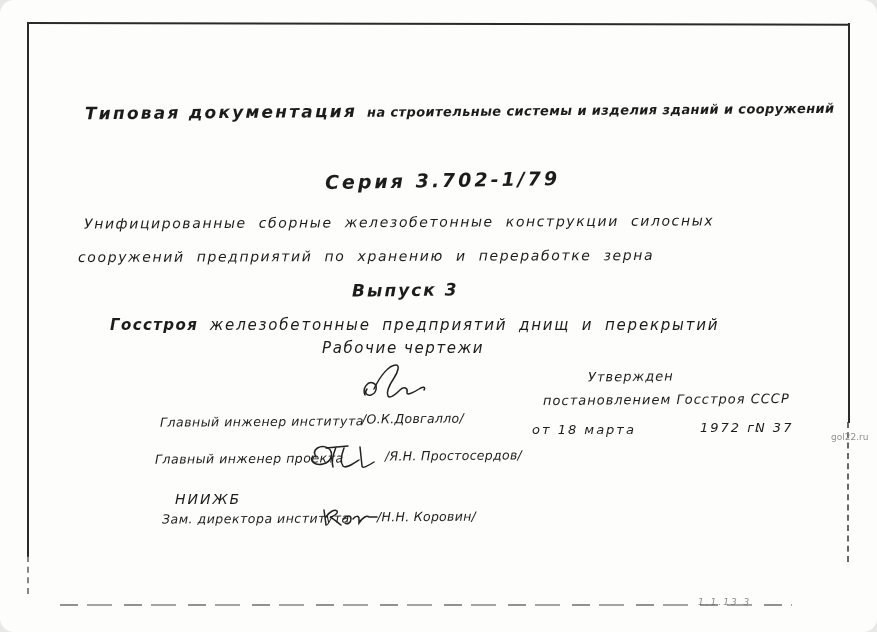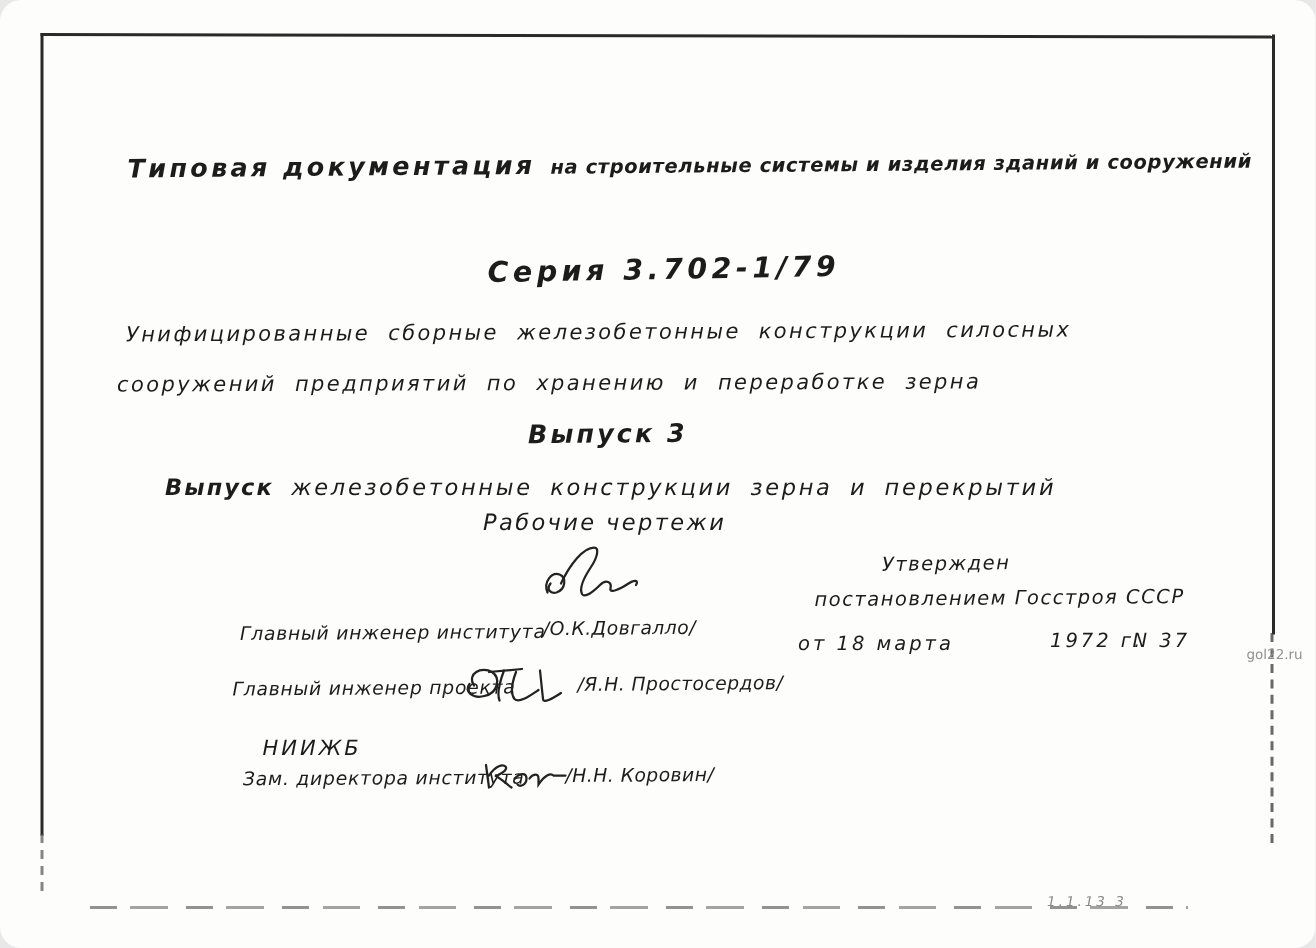--- a/index.html
+++ b/index.html
@@ -62,22 +62,22 @@
   </div>
 
   <div class="l t-series" style="left:325px;top:171px;transform:rotate(-1deg);">Серия 3.702-1/79</div>
 
   <div class="l t-sub" style="left:84px;top:215px;transform:rotate(-0.3deg);">Унифицированные сборные железобетонные конструкции силосных</div>
   <div class="l t-sub" style="left:78px;top:249px;transform:rotate(-0.2deg);">сооружений предприятий по хранению и переработке зерна</div>
 
   <div class="l t-issue" style="left:352px;top:282px;transform:rotate(-0.6deg);">Выпуск 3</div>
 
   <div class="l t-name" style="left:110px;top:318px;">
-    <b>Выпуск</b>
-    <span>железобетонные конструкции зерна и перекрытий</span>
+    <b>Госстроя</b>
+    <span>железобетонные предприятий днищ и перекрытий</span>
   </div>
   <div class="l t-work" style="left:322px;top:341px;">Рабочие чертежи</div>
 
 
   <div class="sig" style="left:358px;top:362px;">
     <svg width="72" height="42" viewBox="0 0 72 42">
       <path d="M7 33 C4 26 10 19 15 21 C20 23 19 31 13 33 C9 34 6 31 9 27"></path>
       <path d="M16 27 C22 14 31 3 38 3 C42 3 40 10 36 16 C32 22 28 30 30 34 C32 37 38 32 42 28 C46 24 50 26 49 30 C48 34 55 31 61 27 C65 24 68 25 66 28"></path>
     </svg>
   </div>

